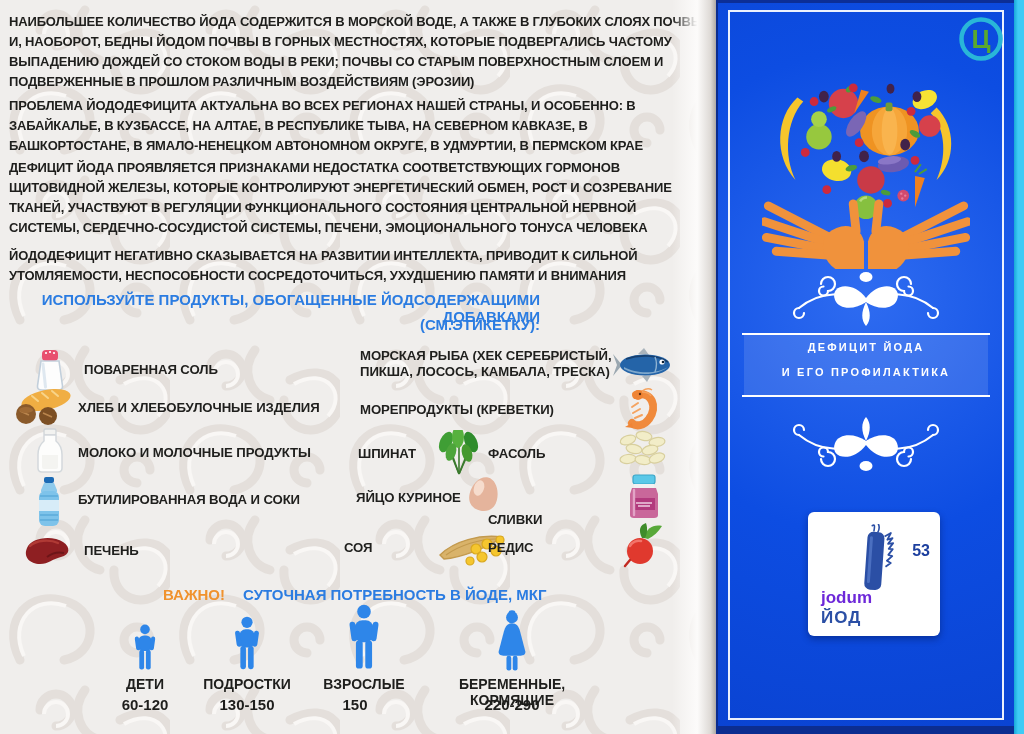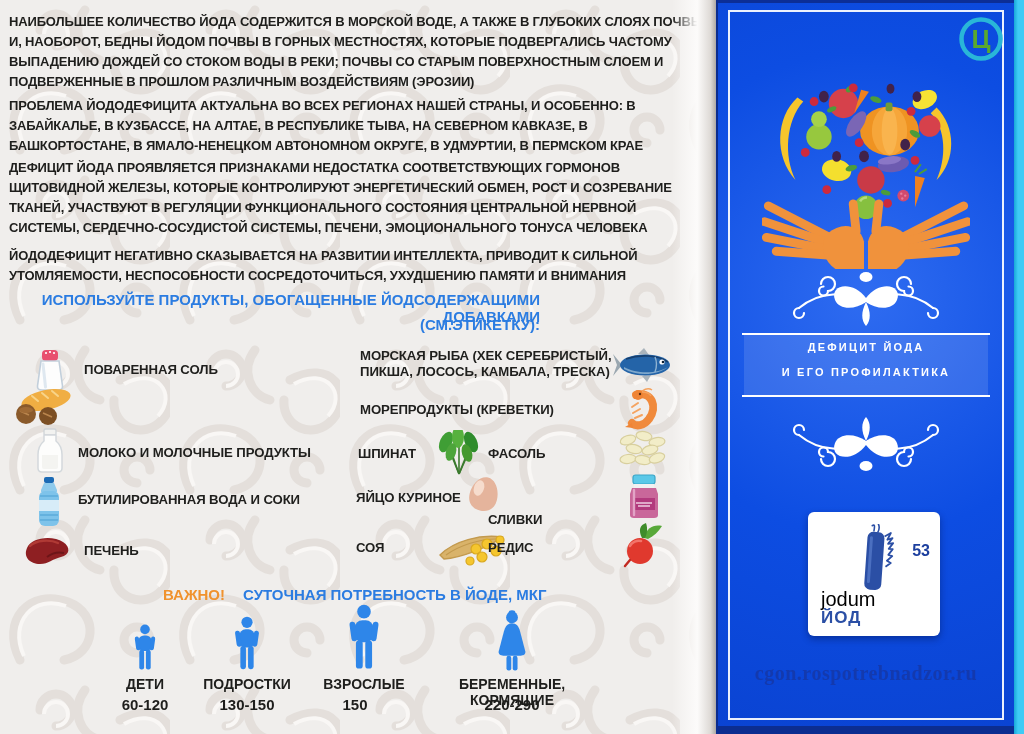--- a/index.html
+++ b/index.html
@@ -35,21 +35,21 @@
      background:rgba(255,255,255,0.12);}
   .title-line{position:absolute;left:26px;width:248px;height:2px;background:#fff;}
   .cover-title{position:absolute;left:12px;width:276px;text-align:center;color:#fff;
      font-size:11px;font-weight:bold;letter-spacing:2.2px;}
   .watermark{position:absolute;left:0;top:662px;width:300px;text-align:center;
      font-family:"Liberation Serif",serif;font-weight:bold;font-size:20px;
      color:rgba(28,48,140,0.55);letter-spacing:0.5px;}
   .elem-card{position:absolute;left:92px;top:512px;width:132px;height:124px;background:#fff;
      border-radius:6px;box-shadow:0 3px 7px rgba(0,20,80,0.45);}
   .elem-num{position:absolute;right:10px;top:6px;font-size:16px;font-weight:bold;color:#1c3f9e;margin-top:24px;}
-  .elem-latin{position:absolute;left:13px;top:76px;font-size:20px;font-weight:normal;color:#000000;}
+  .elem-latin{position:absolute;left:13px;top:76px;font-size:17px;font-weight:bold;color:#6d28d9;}
   .elem-rus{position:absolute;left:13px;top:96px;font-size:17px;font-weight:bold;color:#2b4fa5;letter-spacing:1px;}
 </style>
 </head>
 <body>
 
 <div id="stage">
 
   <svg class="bg-pattern" width="716" height="734">
     <defs>
       <pattern id="dmk" width="170" height="170" patternUnits="userSpaceOnUse">
@@ -102,20 +102,21 @@
           <path d="M22,8 l6,5"></path>
             <path d="M32,5 l6,5"></path>
             <path d="M42,3 l6,5"></path>
         </g>
         <circle cx="16" cy="26" r="10" fill="#8a5a2b"></circle>
         <circle cx="38" cy="28" r="9" fill="#7c4f24"></circle>
         <path d="M10,23 l9,4 M33,25 l9,4" stroke="#b9854d" stroke-width="1.6"></path>
         <ellipse cx="16" cy="22" rx="7" ry="3" fill="#a06b36"></ellipse>
       </svg>
     </div>
+    <span class="prod prod-label" style="left:78px;top:400px">ХЛЕБ И ХЛЕБОБУЛОЧНЫЕ ИЗДЕЛИЯ</span>
 
     <div class="prod" style="left:36px;top:427px">
       <svg width="28" height="47" viewBox="0 0 28 47">
         <rect x="8" y="2" width="12" height="6" rx="1.5" fill="#f2f2f0" stroke="#cfd4d8" stroke-width="1.3"></rect>
         <path d="M8,8 L20,8 L20,14 C25,18 26,22 26,28 L26,41 Q26,45 22,45 L6,45 Q2,45 2,41 L2,28 C2,22 3,18 8,14 Z" fill="#fdfdfc" stroke="#d3d8dc" stroke-width="1.5"></path>
         <path d="M6,28 L22,28 L22,40 Q22,42 20,42 L8,42 Q6,42 6,40 Z" fill="#f4f4f1"></path>
       </svg>
     </div>
     <span class="prod prod-label" style="left:78px;top:445px">МОЛОКО И МОЛОЧНЫЕ ПРОДУКТЫ</span>
 
@@ -222,21 +223,21 @@
         <path d="M5,14 L29,14 L31,20 L31,41 Q31,44 27,44 L7,44 Q3,44 3,41 L3,20 Z" fill="#c9679a"></path>
         <rect x="6" y="24" width="22" height="12" fill="#b23a7d"></rect>
         <g stroke="#f3d9e8" stroke-width="1.4">
             <path d="M9,29 h16"></path>
             <path d="M11,32 h12"></path>
           </g>
         <path d="M7,16 L7,41" stroke="#e2a4c6" stroke-width="2.4" stroke-linecap="round"></path>
       </svg>
     </div>
 
-    <span class="prod prod-label" style="left:356px;top:540px">СОЯ</span>
+    <span class="prod prod-label" style="left:344px;top:540px">СОЯ</span>
     <div class="prod" style="left:436px;top:527px">
       <svg width="72" height="40" viewBox="0 0 72 40">
         <path d="M4,28 C18,14 44,7 66,10 C54,20 24,31 8,32 Z" fill="#d9b36a" stroke="#c39a4e" stroke-width="1.4"></path>
         <path d="M10,28 C24,18 44,12 60,12" stroke="#c39a4e" stroke-width="1.2" fill="none"></path>
         <g fill="#f5c62e" stroke="#d9a81e" stroke-width="1.2">
           <circle cx="40" cy="22" r="5"></circle>
             <circle cx="51" cy="17" r="5"></circle>
             <circle cx="60" cy="24" r="5"></circle>
           <circle cx="46" cy="30" r="5"></circle>
             <circle cx="64" cy="13" r="4"></circle>
@@ -446,18 +447,17 @@
           <rect x="14" y="8" width="17" height="58" rx="6" fill="#2b4fa5"></rect>
           <path d="M31,12 l6,-4 -3,7 5,-2 -4,6 5,-1 -4,6 4,0 -4,6 4,1 -5,5 4,2 -5,4" fill="none" stroke="#2b4fa5" stroke-width="1.8" stroke-linejoin="round"></path>
           <path d="M18,2 q3,-3 2,5 M24,0 q2,4 0,8" fill="none" stroke="#2b4fa5" stroke-width="1.6" stroke-linecap="round"></path>
           <path d="M18,14 v44" stroke="#4b6fc0" stroke-width="3" stroke-linecap="round"></path>
         </g>
       </svg>
       <span class="elem-latin">jodum</span>
       <span class="elem-rus">ЙОД</span>
     </div>
 
-    <div class="watermark">cgon.rospotrebnadzor.ru</div>
     <div class="navy-bottom"></div>
   </section>
 
   <div class="cyan-strip"></div>
 </div>
 
 </body></html>

